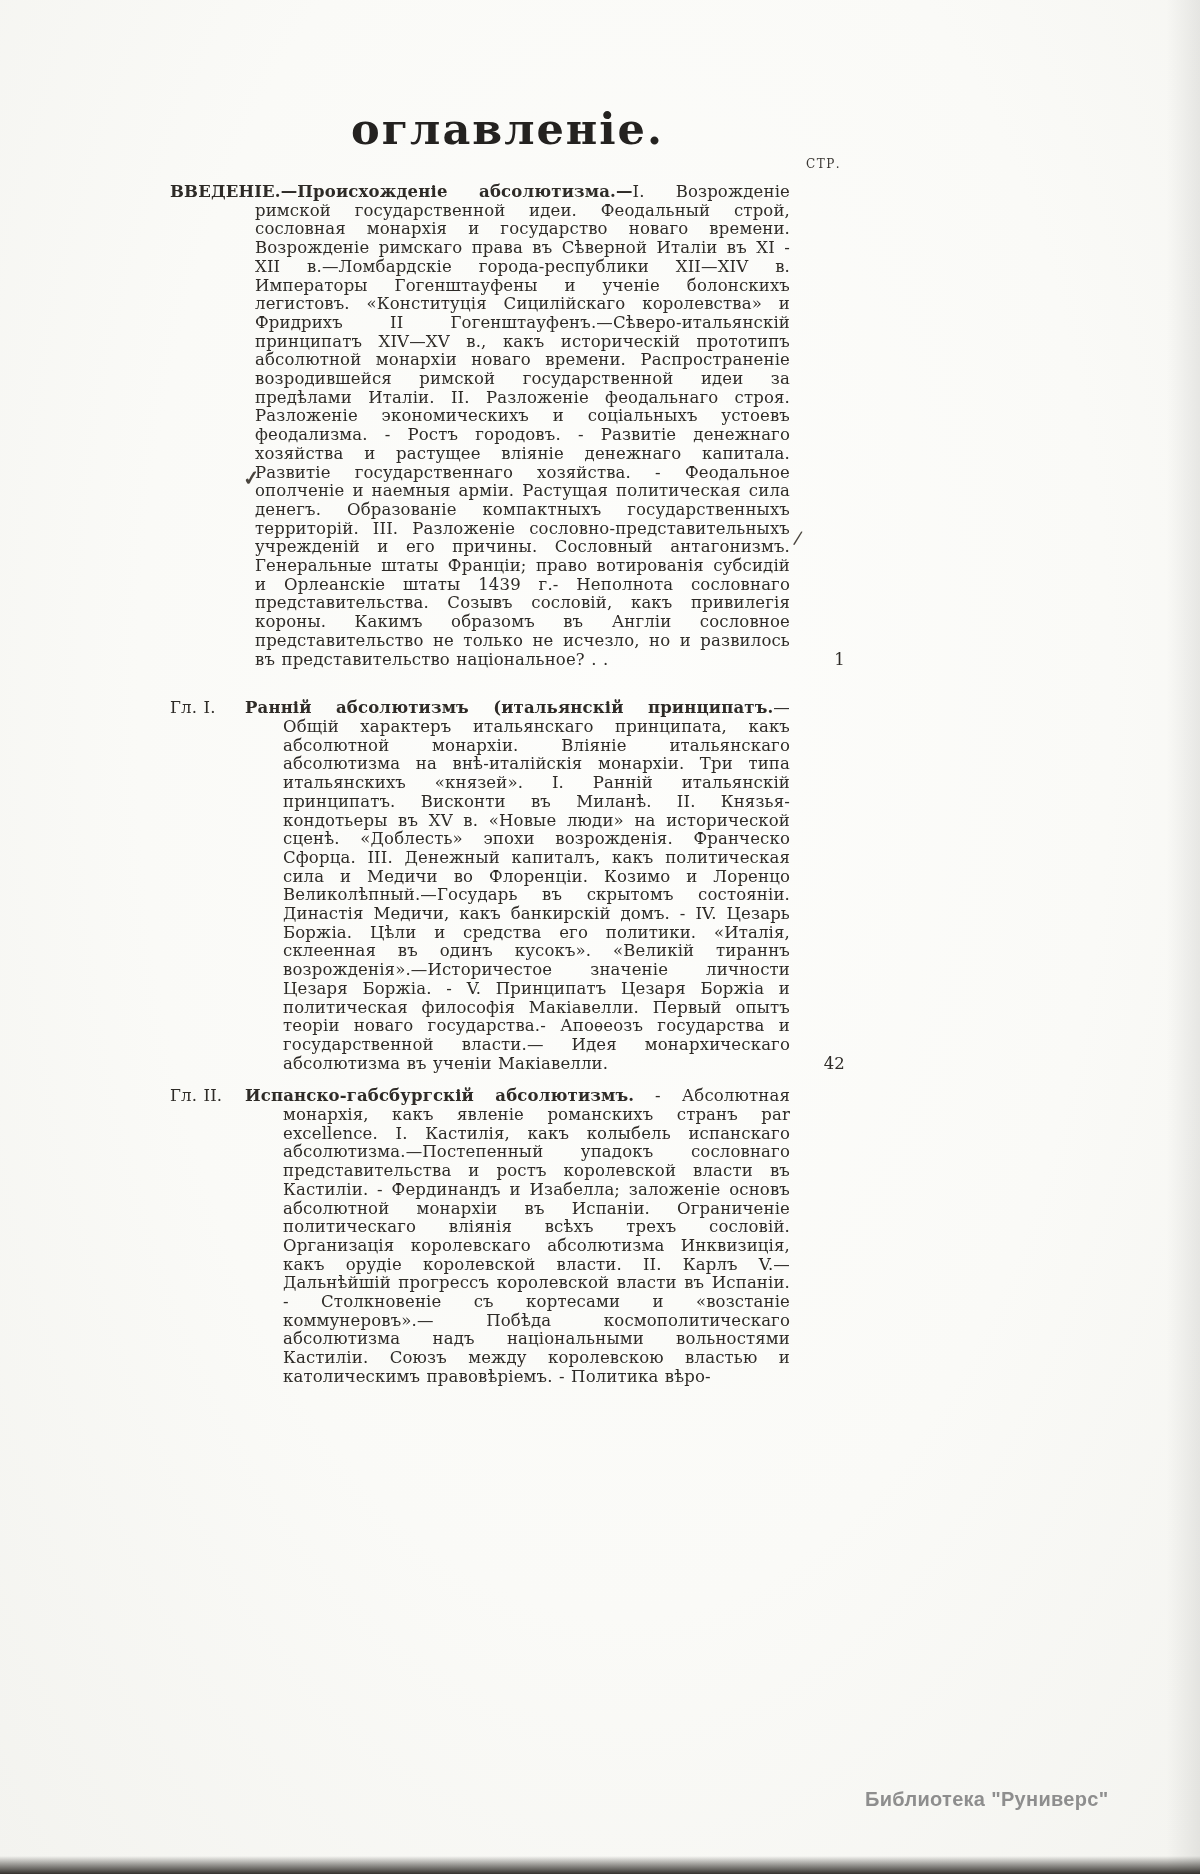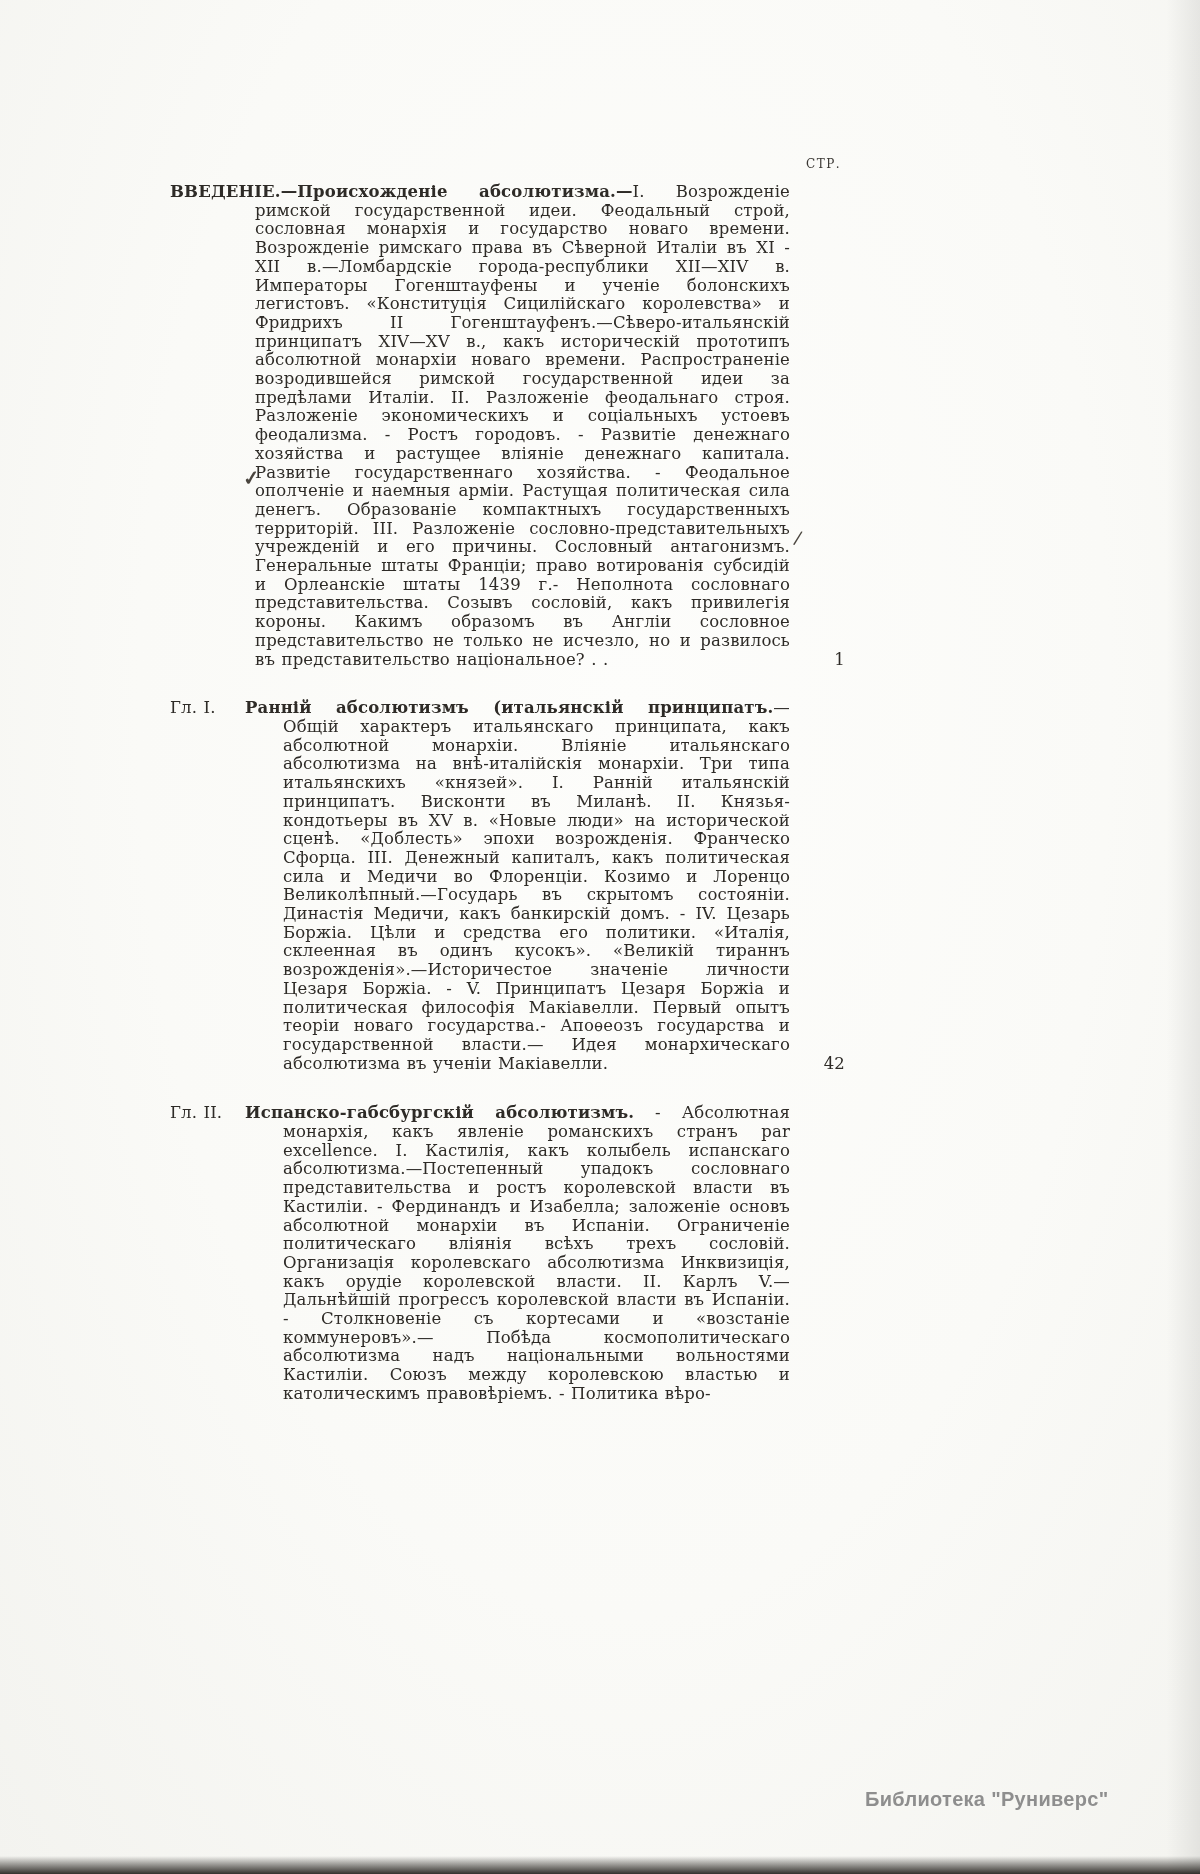--- a/index.html
+++ b/index.html
@@ -35,38 +35,39 @@
     font-size:16.5px; line-height:18.7px;
     letter-spacing:0.15px; word-spacing:1px;
   }
   .entry { display:flex; align-items:flex-end; }
   .entry-text { text-align:justify; }
   .intro-text { width:620px; padding-left:85px; text-indent:-85px; }
   .chap-label { width:75px; flex-shrink:0; align-self:flex-start; }
   .chap-text { width:545px; padding-left:38px; text-indent:-38px; }
   .pageno { width:55px; text-align:right; align-self:flex-end; }
   .entry.intro { margin-bottom:30px; }
-  .entry.chapter-1 { margin-bottom:31px; }
+  .entry.chapter-1 { margin-bottom:14px; }
   .lbl { font-weight:700; }
   .ttl { font-weight:600; }
   .mark { position:absolute; color:#4a453e; }
   .check { left:243px; top:466px; font-size:20px; font-weight:700; transform:rotate(-6deg); }
   .slash { left:795px; top:527px; font-size:18px; transform:rotate(14deg); }
   .watermark {
     position:absolute; left:865px; top:1788px;
     font-family:"Liberation Sans", sans-serif;
     font-size:20px; font-weight:700; color:#8e8e8e;
     letter-spacing:0.3px;
   }
 </style>
 </head>
 <body>
 
 <div class="scan">
 
+  <h1 class="title">оглавленіе.</h1>
 
   <div class="column-header">СТР.</div>
 
   <div class="toc">
 
     <div class="entry intro">
       <div class="entry-text intro-text"><span class="lbl">ВВЕДЕНІЕ.</span><span class="ttl">—Происхожденіе абсолютизма.—</span><span>I. Возрожденіе римской государственной идеи. Феодальный строй, сословная монархія и государство новаго времени. Возрожденіе римскаго права въ Сѣверной Италіи въ XI - XII в.—Ломбардскіе города-республики XII—XIV в. Императоры Гогенштауфены и ученіе болонскихъ легистовъ. «Конституція Сицилійскаго королевства» и Фридрихъ II Гогенштауфенъ.—Сѣверо-итальянскій принципатъ XIV—XV в., какъ историческій прототипъ абсолютной монархіи новаго времени. Распространеніе возродившейся римской государственной идеи за предѣлами Италіи. II. Разложеніе феодальнаго строя. Разложеніе экономическихъ и соціальныхъ устоевъ феодализма. - Ростъ городовъ. - Развитіе денежнаго хозяйства и растущее вліяніе денежнаго капитала. Развитіе государственнаго хозяйства. - Феодальное ополченіе и наемныя арміи. Растущая политическая сила денегъ. Образованіе компактныхъ государственныхъ территорій. III. Разложеніе сословно-представительныхъ учрежденій и его причины. Сословный антагонизмъ. Генеральные штаты Франціи; право вотированія субсидій и Орлеанскіе штаты 1439 г.- Неполнота сословнаго представительства. Созывъ сословій, какъ привилегія короны. Какимъ образомъ въ Англіи сословное представительство не только не исчезло, но и развилось въ представительство національное?  .  .</span></div>
       <div class="pageno">1</div>
     </div>
 

